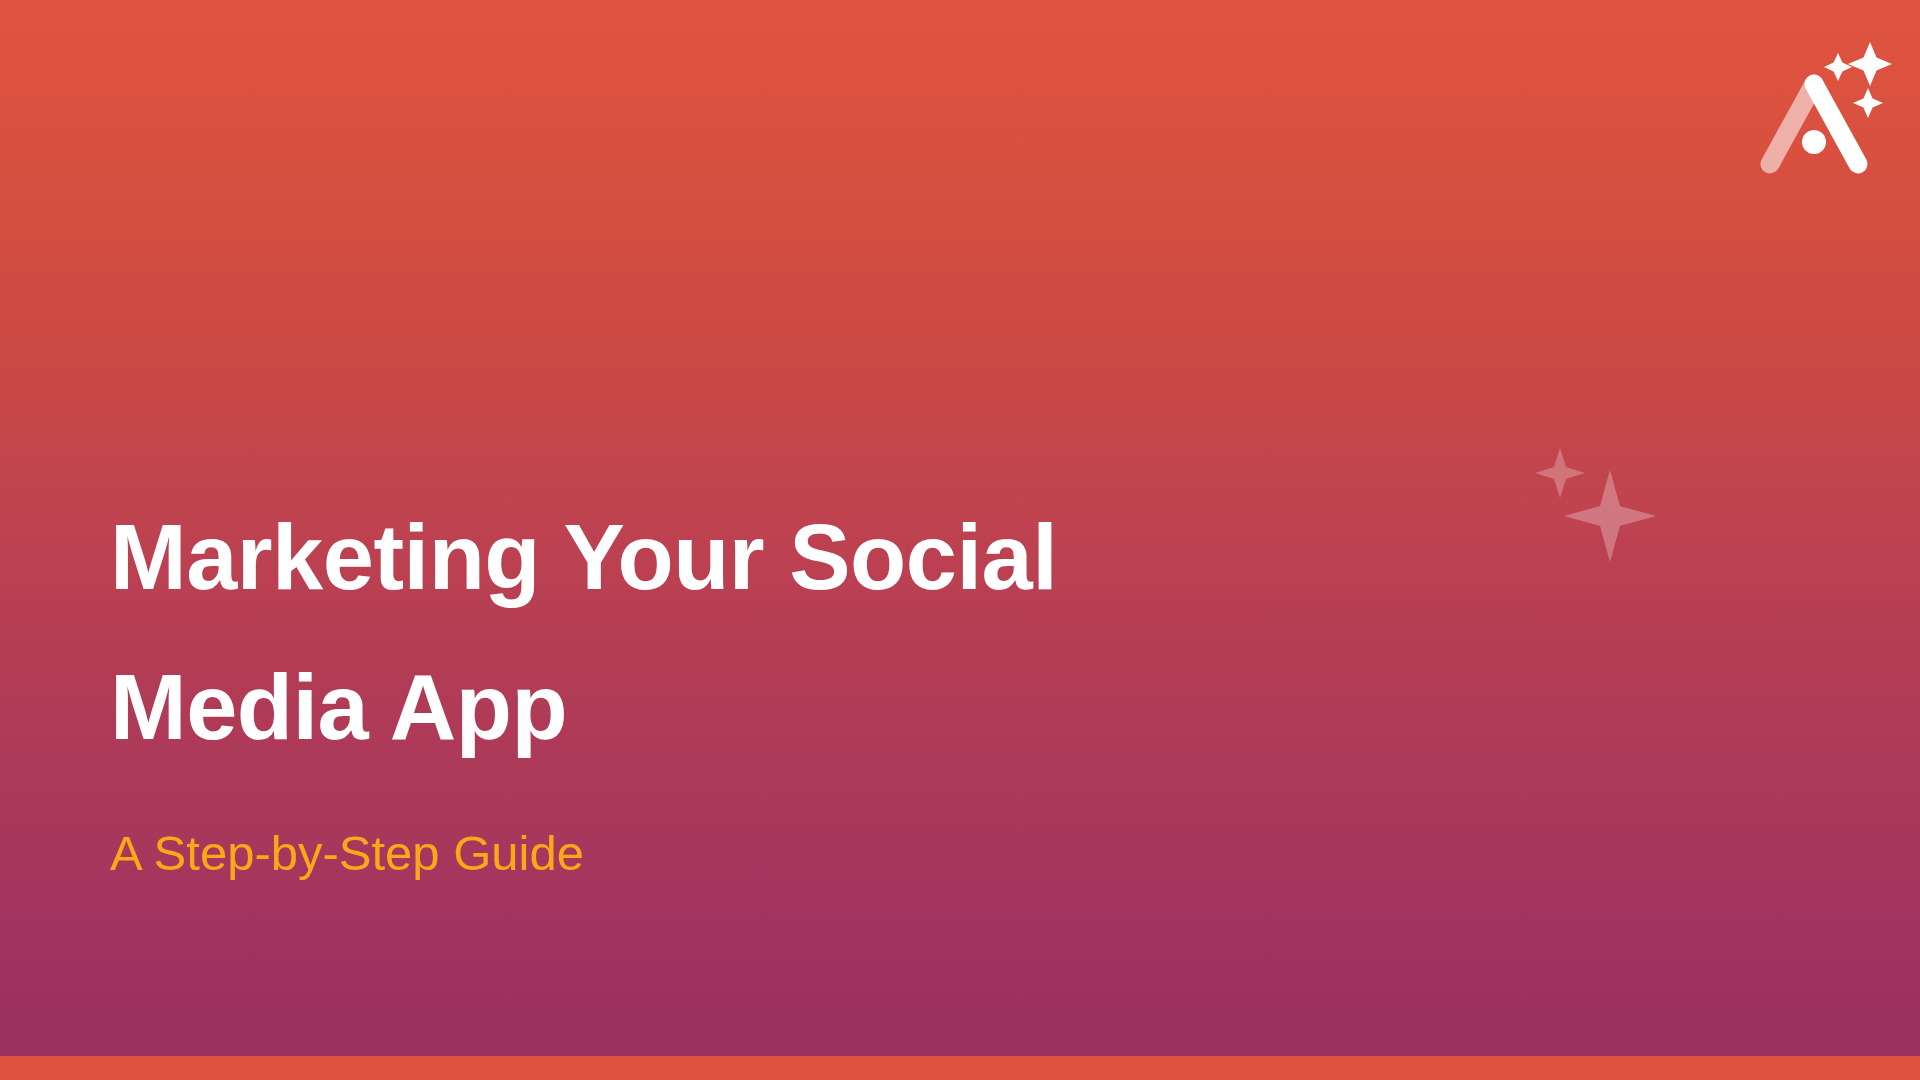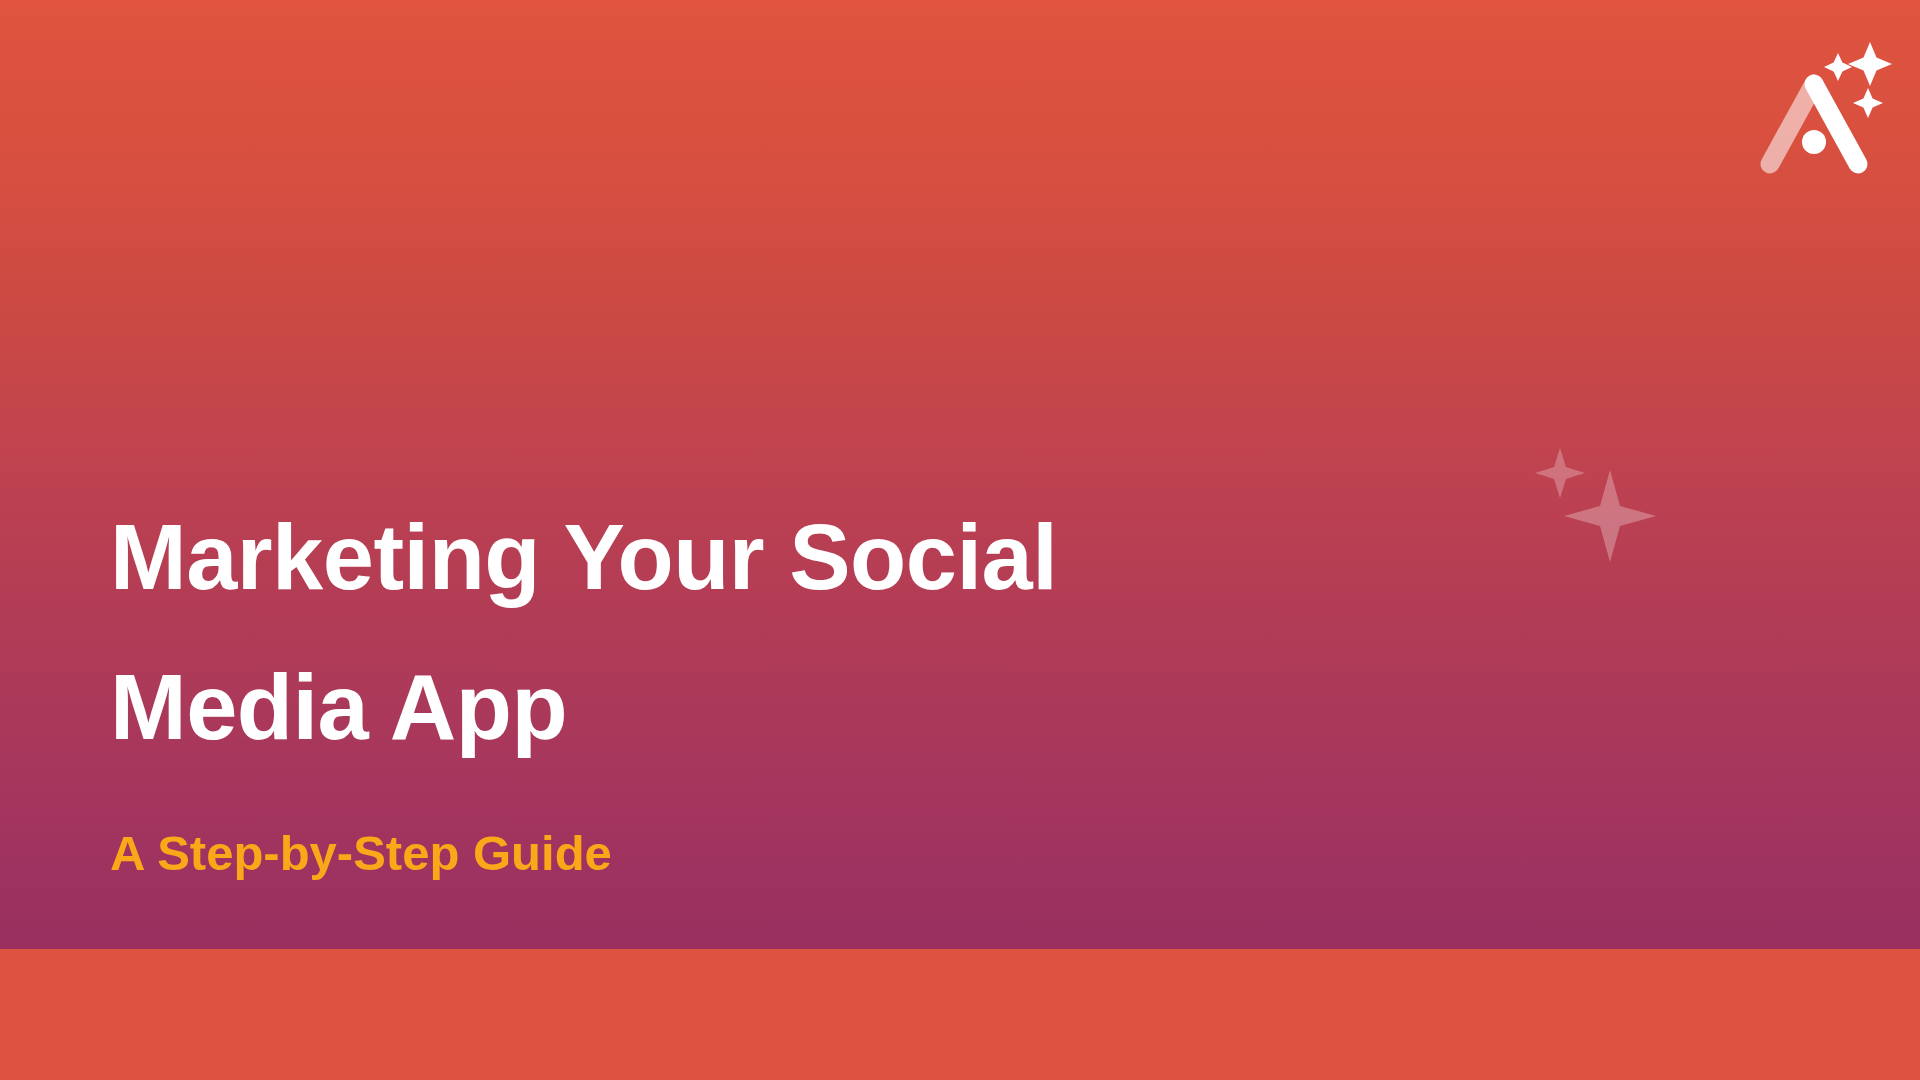--- a/index.html
+++ b/index.html
@@ -12,21 +12,21 @@
   }
 
   body {
     font-family: "Liberation Sans", "DejaVu Sans", sans-serif;
     background: #DE5340;
   }
 
   .slide {
     position: relative;
     width: 1920px;
-    height: 949px;
+    height: 1056px;
     overflow: hidden;
     background: linear-gradient(180deg,
         #E0543F   0%,
         #D9503F  14%,
         #CC4A43  32%,
         #BE4250  50%,
         #B23C55  64%,
         #A7375C  80%,
         #9E3260  92%,
         #99305F 100%);
@@ -68,21 +68,21 @@
     line-height: 150px;
     letter-spacing: -0.5px;
     white-space: pre-line;
     text-rendering: optimizeLegibility;
   }
 
   .subtitle {
     margin-top: 42px;
     color: #FAA81A;
     font-size: 49px;
-    font-weight: 700;
+    font-weight: 400;
     line-height: 1.2;
     letter-spacing: 0px;
   }
 </style>
 </head>
 <body>
 
 <div class="slide">
 
   <div class="brand-logo">

